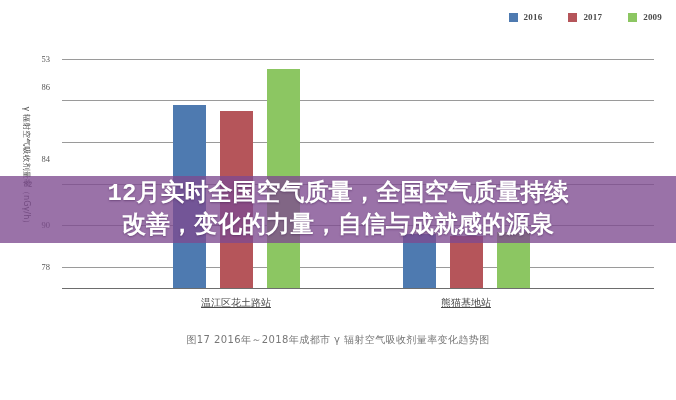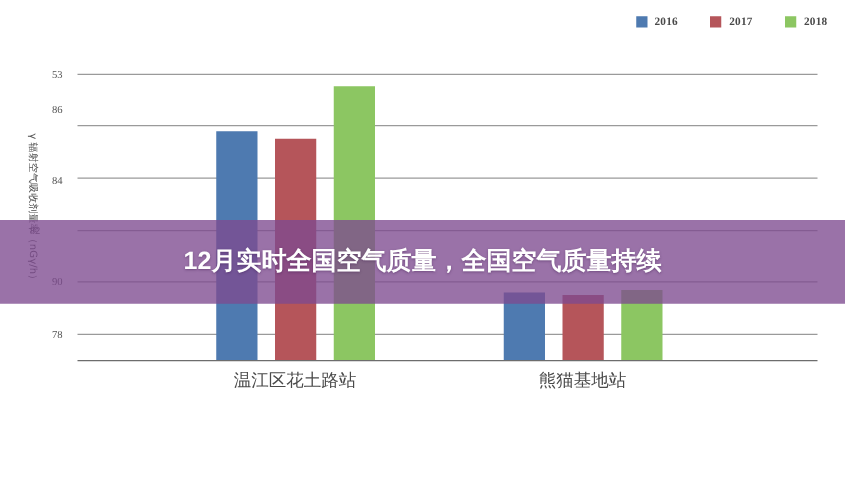--- a/index.html
+++ b/index.html
@@ -66,24 +66,25 @@
   .bar-2017 { background:#b5555a; }
   .bar-2018 { background:#8cc662; }
 
   
   .xaxis {
     position:absolute; left:62px; top:288px;
     width:592px; height:1px; background:#6d6d6d;
   }
   .xlabel {
     position:absolute; top:296px;
-    font-size:14px; color:#4a4a4a;
+    font-size:10px; color:#4a4a4a;
     font-family:"DejaVu Sans", sans-serif;
     text-align:right; white-space:nowrap;
     transform:translateX(-50%);
+    text-decoration:underline;
   }
 
   
   .caption {
     position:absolute; left:0; top:333px;
     width:676px; text-align:center;
     font-size:10px; color:#777;
     font-family:"DejaVu Sans", sans-serif;
     letter-spacing:.4px; white-space:nowrap;
   }
@@ -92,23 +93,23 @@
   .overlay-band {
     position:absolute; left:0; top:176px;
     width:676px; height:67px;
     background:rgba(126,74,143,0.78);
     display:flex; flex-direction:column;
     align-items:center; justify-content:center;
     gap:2px;
   }
   .overlay-line {
     color:#ffffff;
-    font-family:Liberation Sans, sans-serif;
+    font-family:Liberation Mono, monospace;
     font-weight:bold;
-    font-size:20px;
+    font-size:24px;
     line-height:1.25;
     text-align:center;
     white-space:nowrap;
     text-shadow:0 1px 2px rgba(60,25,75,.45);
   }
 </style>
 </head>
 <body>
 
 <div id="root">
@@ -117,50 +118,52 @@
     <div class="legend-item">
       <span class="legend-swatch" style="background: rgb(78, 122, 176);"></span>
       <span class="legend-label">2016</span>
     </div>
     <div class="legend-item">
       <span class="legend-swatch" style="background: rgb(181, 85, 90);"></span>
       <span class="legend-label">2017</span>
     </div>
     <div class="legend-item">
       <span class="legend-swatch" style="background: rgb(140, 198, 98);"></span>
-      <span class="legend-label">2018</span>
+      <span class="legend-label">2009</span>
     </div>
   </div>
 
   <div class="yaxis-title">γ 辐射空气吸收剂量率（nGγ/h）</div>
 
   <div class="plot" id="plot">
       <div class="gridline" style="top: 12.5172px;"></div>
       <div class="ytick" style="top: 12.5172px;">53</div>
       <div class="gridline" style="top: 54.2414px;"></div>
       <div class="ytick" style="top: 41px;">86</div>
       <div class="gridline" style="top: 95.9655px;"></div>
-      <div class="ytick" style="top: 98px;">84</div>
+      <div class="ytick" style="top: 113px;">84</div>
       <div class="gridline" style="top: 137.69px;"></div>
       <div class="ytick" style="top: 137.69px; text-align: center;">82</div>
       <div class="gridline" style="top: 179.414px;"></div>
       <div class="ytick" style="top: 179.414px;">90</div>
       <div class="gridline" style="top: 221.138px;"></div>
       <div class="ytick" style="top: 221.138px; text-align: right;">78</div>
       <div class="bar bar-2016" style="left: 110.5px; height: 182.543px; background: rgb(78, 122, 176);"></div>
       <div class="bar bar-2017" style="left: 157.5px; height: 177.328px; background: rgb(181, 85, 90);"></div>
       <div class="bar bar-2018" style="left: 204.5px; height: 219.052px; background: rgb(140, 198, 98);"></div>
       <div class="bar bar-2016" style="left: 340.5px; height: 54.2414px; background: rgb(78, 122, 176);"></div>
       <div class="bar bar-2017" style="left: 387.5px; height: 52.1552px; background: rgb(181, 85, 90);"></div>
       <div class="bar bar-2018" style="left: 434.5px; height: 56.3276px; background: rgb(140, 198, 98);"></div>
     </div>
 
   <div class="xaxis"></div>
 
   <div class="xlabel" id="xlab0" style="left:236px;">温江区花土路站</div>
   <div class="xlabel" id="xlab1" style="left:466px;">熊猫基地站</div>
 
+  <div class="caption">图17   2016年～2018年成都市 γ 辐射空气吸收剂量率变化趋势图</div>
 
   <div class="overlay-band">
     <div class="overlay-line">12月实时全国空气质量，全国空气质量持续</div>
+    <div class="overlay-line">改善，变化的力量，自信与成就感的源泉</div>
   </div>
 
 </div>
 
 </body></html>

